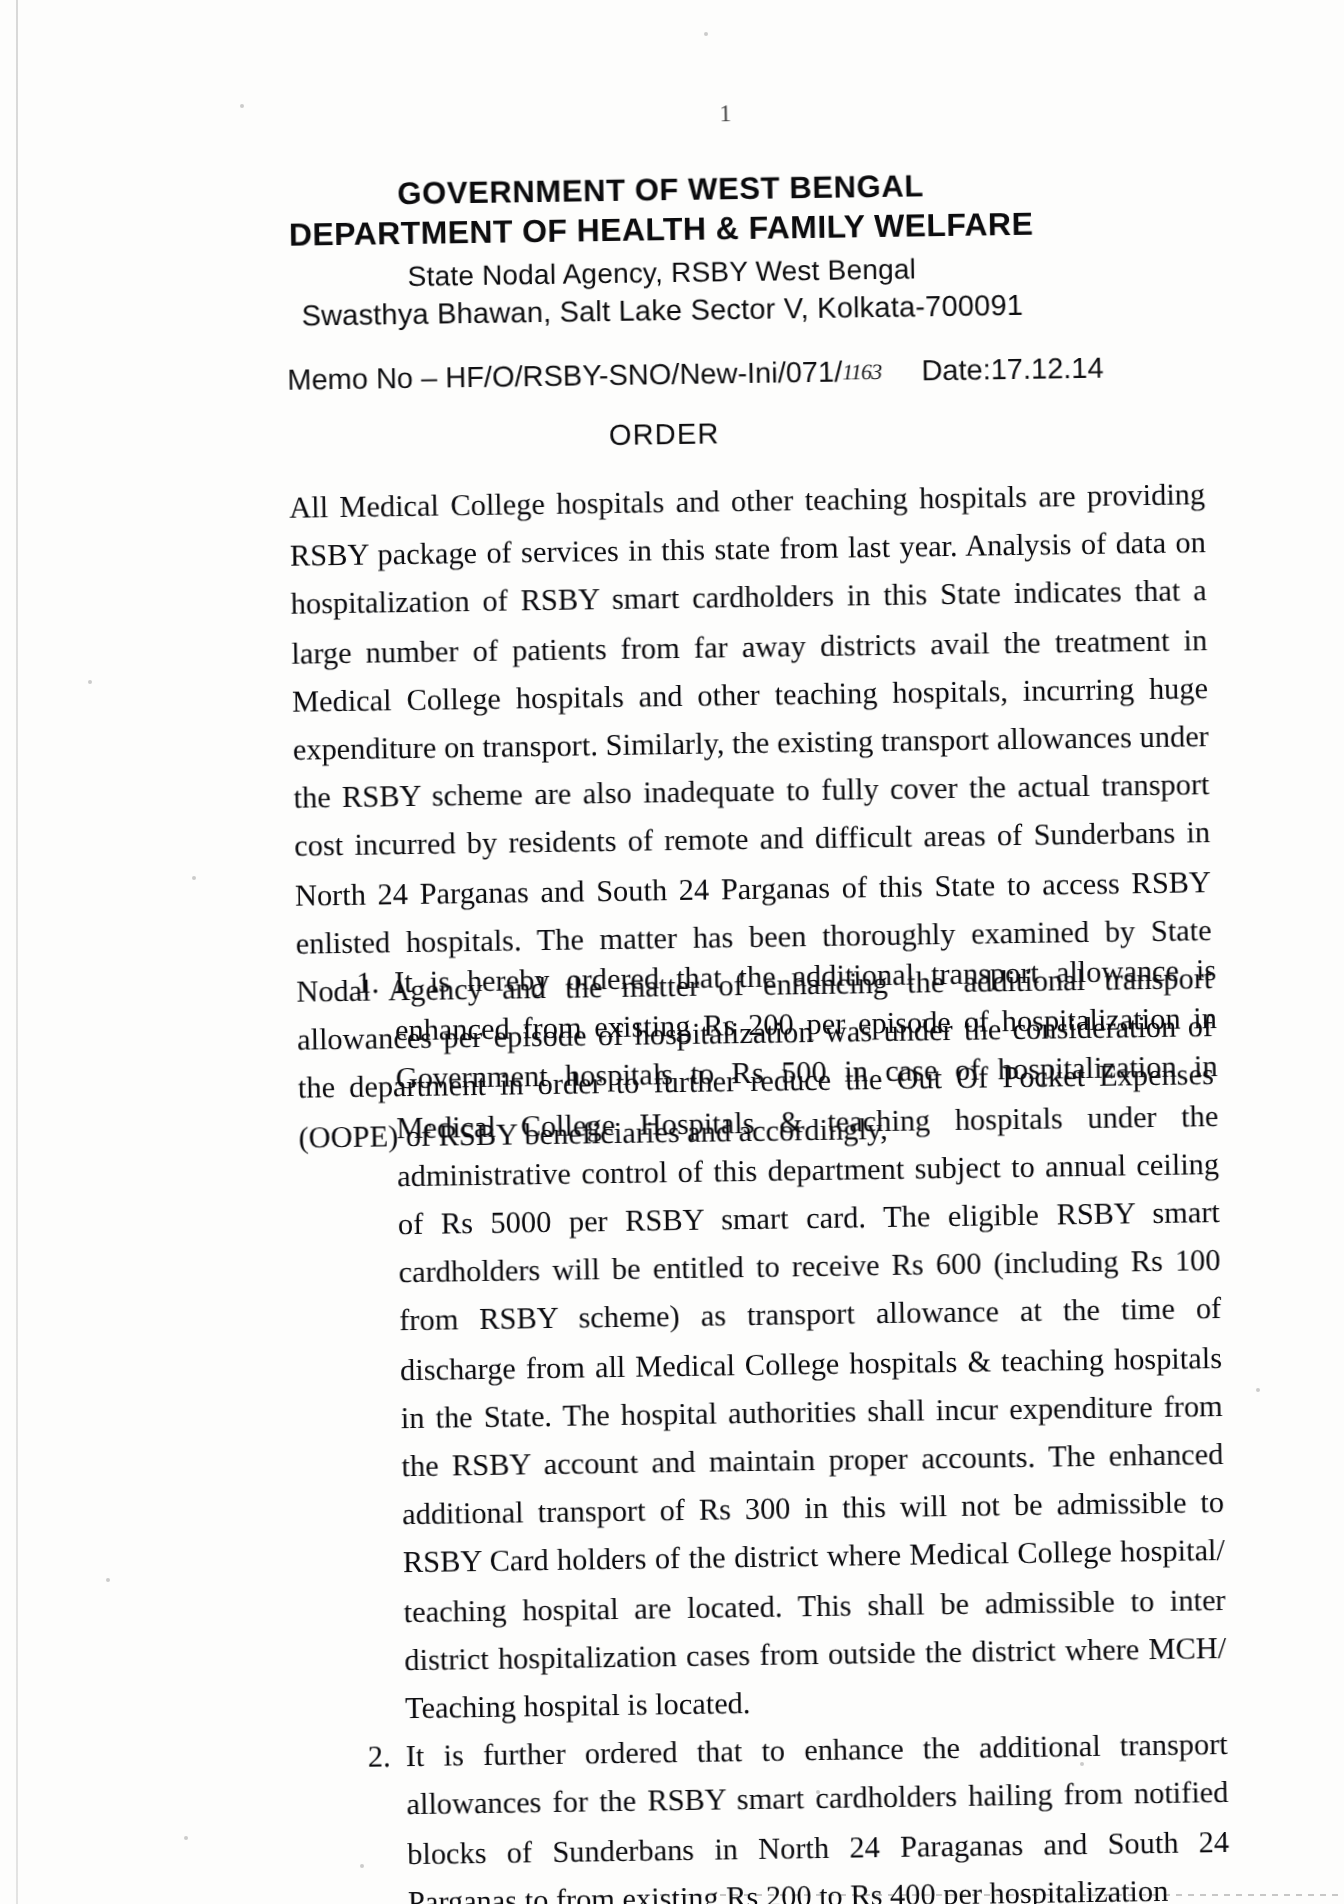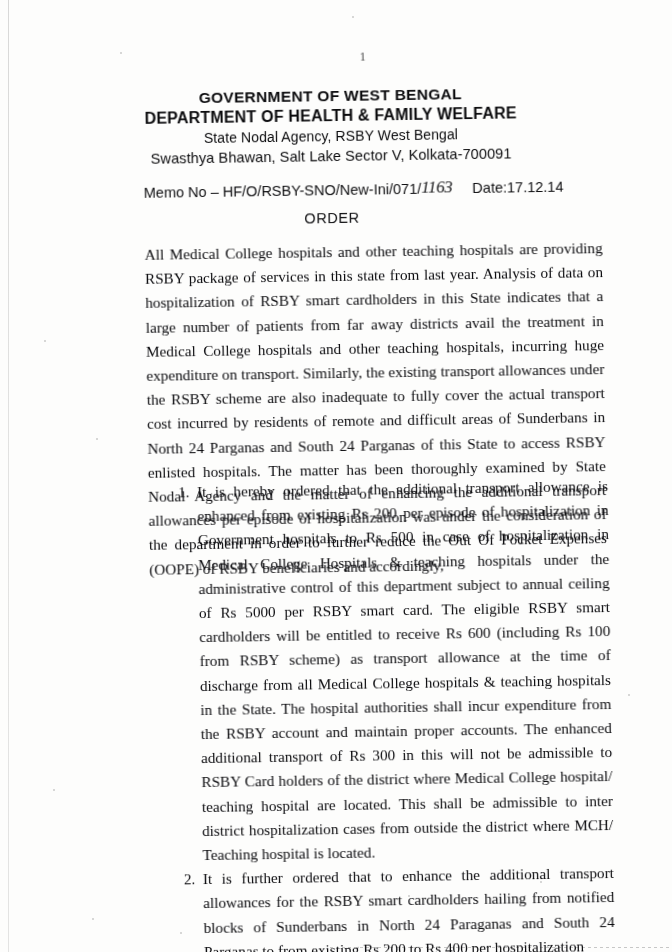--- a/index.html
+++ b/index.html
@@ -124,21 +124,21 @@
     left: 148px;
     top: 180px;
     width: 470px;
     font-family: "Liberation Sans", sans-serif;
     font-size: 14.5px;
     color: #1b1b1d;
     white-space: nowrap;
   }
   .memo-hand {
     font-family: "Liberation Serif", serif;
-    font-size: 17px;
+    font-size: 11px;
     font-style: italic;
     letter-spacing: -0.4px;
     color: #28282a;
     position: relative;
     top: -1px;
   }
   .memo-date {
     margin-left: 20px;
   }
 

